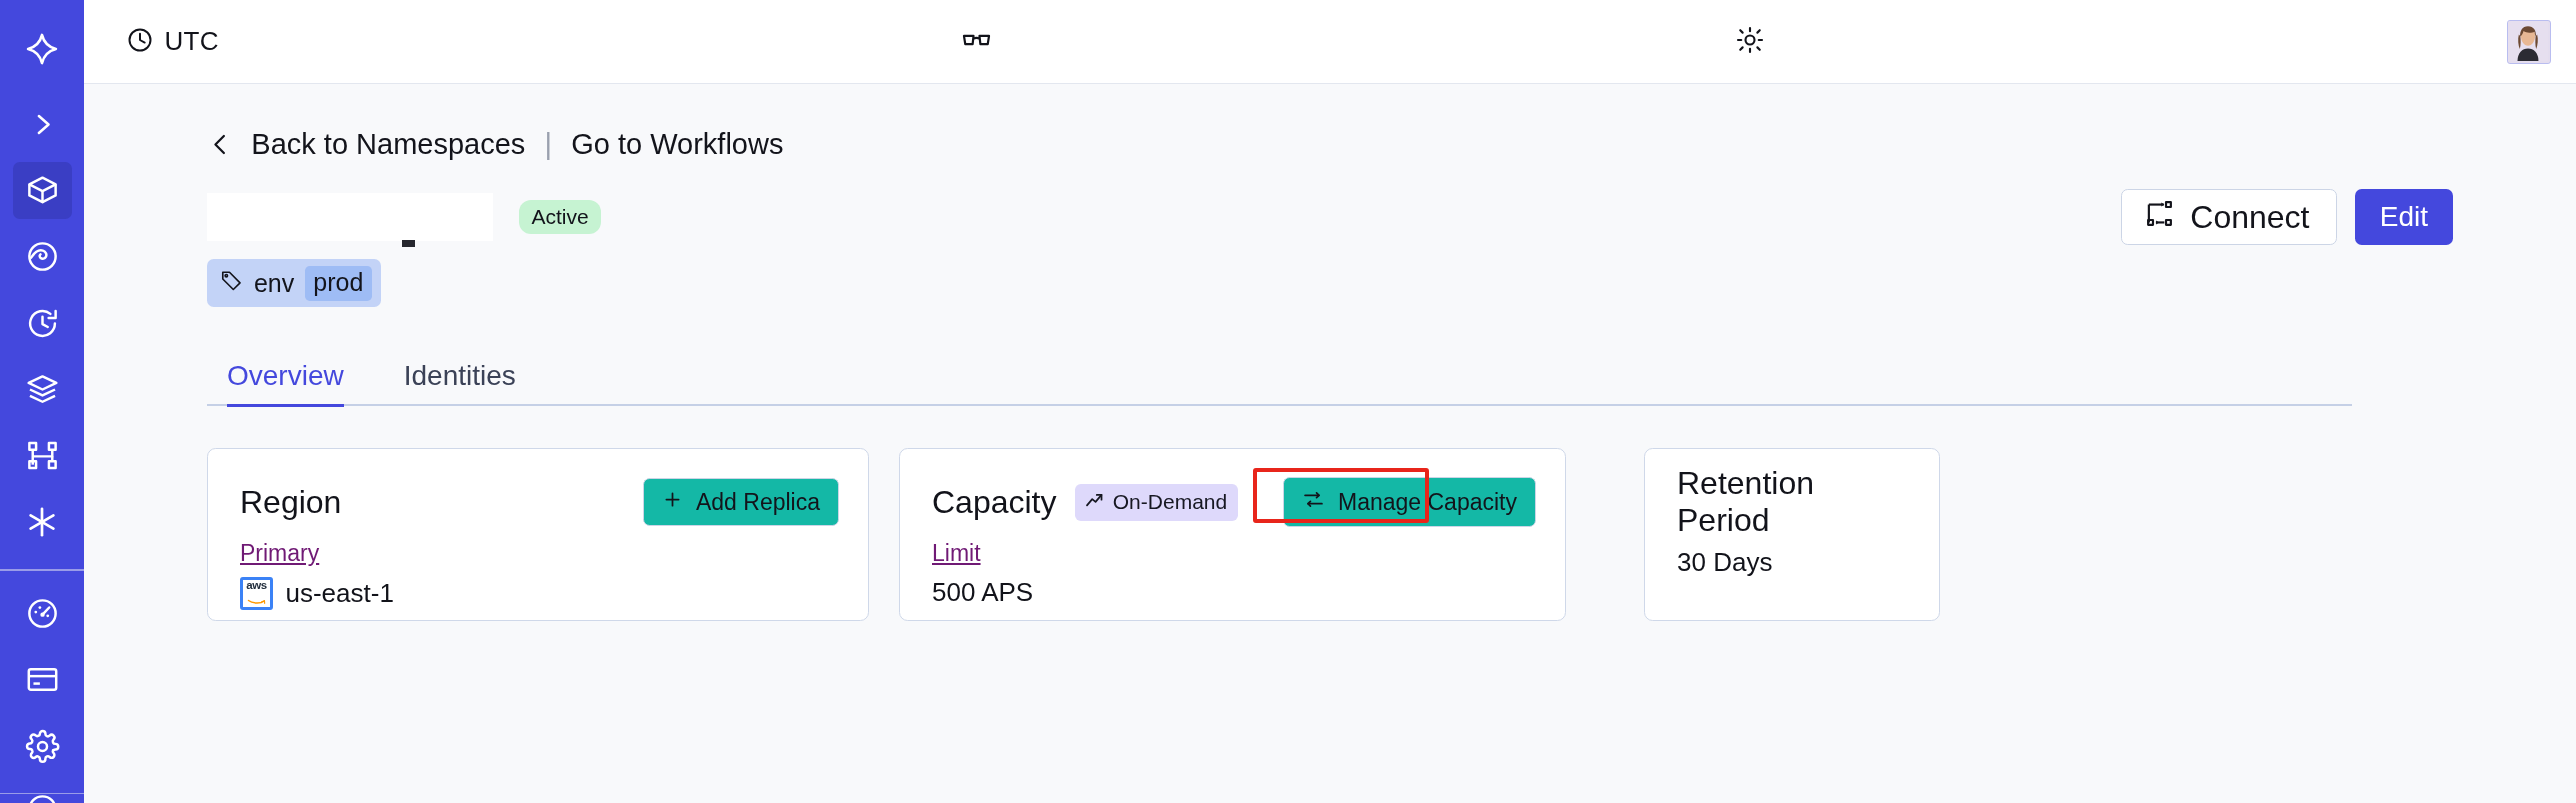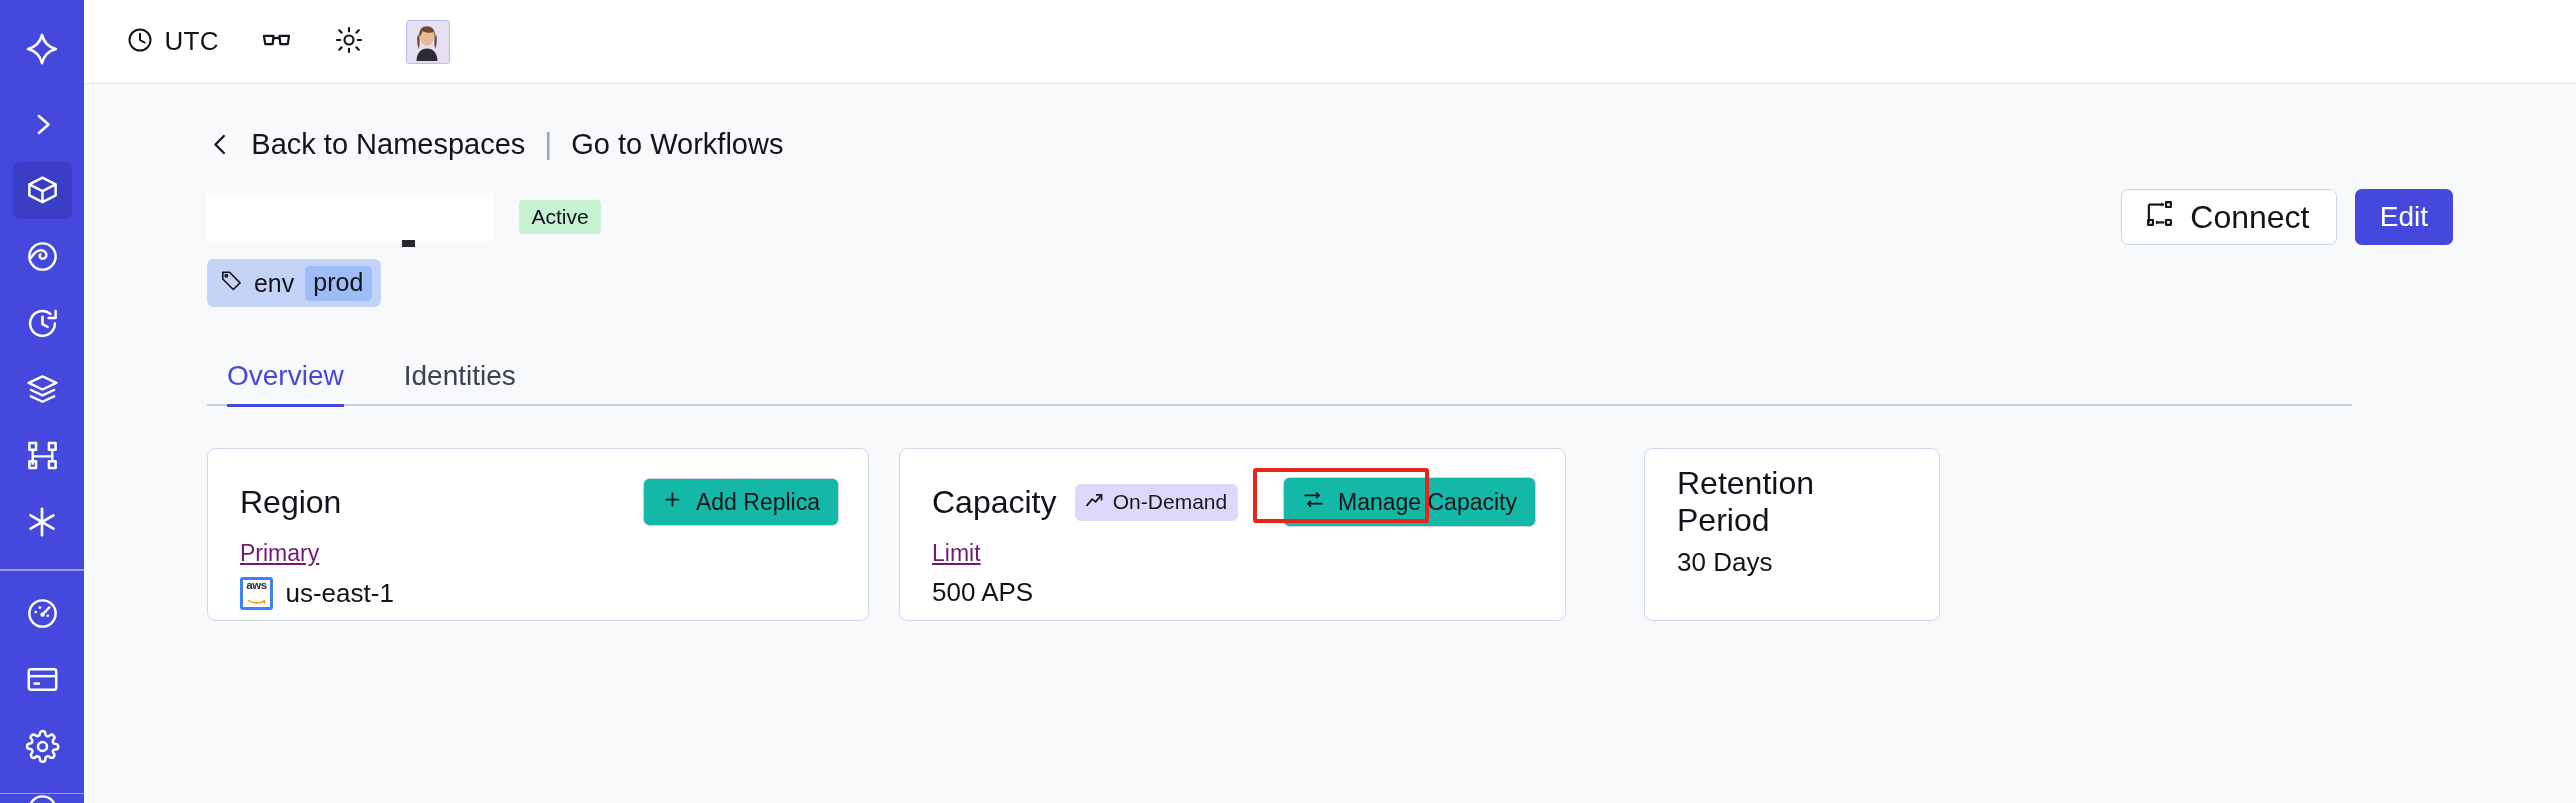--- a/index.html
+++ b/index.html
@@ -59,21 +59,21 @@
   
   .pane { flex: 1; display: flex; flex-direction: column; min-width: 0; background: #f8f9fb; }
 
   .topbar {
     height: 84px;
     flex: 0 0 84px;
     background: #ffffff;
     border-bottom: 1px solid #e3e7ef;
     display: flex;
     align-items: center;
-    justify-content: flex-start;
+    justify-content: space-between;
     padding-right: 25px;
   }
   .top-tool {
     display: flex;
     align-items: center;
     gap: 10.5px;
     margin-left: 42px;
     color: #12131a;
     cursor: pointer;
   }
@@ -126,21 +126,21 @@
     width: 13.4px;
     height: 6.7px;
     background: #26272e;
   }
   .badge-active {
     margin-left: 26px;
     background: #c6f3d2;
     color: #12131a;
     font-size: 21px;
     padding: 5.8px 12.5px 7.7px 12.5px;
-    border-radius: 4px;
+    border-radius: 12px;
     line-height: 1;
   }
   .hdr-actions { margin-left: auto; display: flex; align-items: center; gap: 17.3px; }
   .btn-connect {
     display: flex;
     align-items: center;
     gap: 16.3px;
     background: #ffffff;
     border: 1px solid #ccd5e6;
     border-radius: 6.7px;

